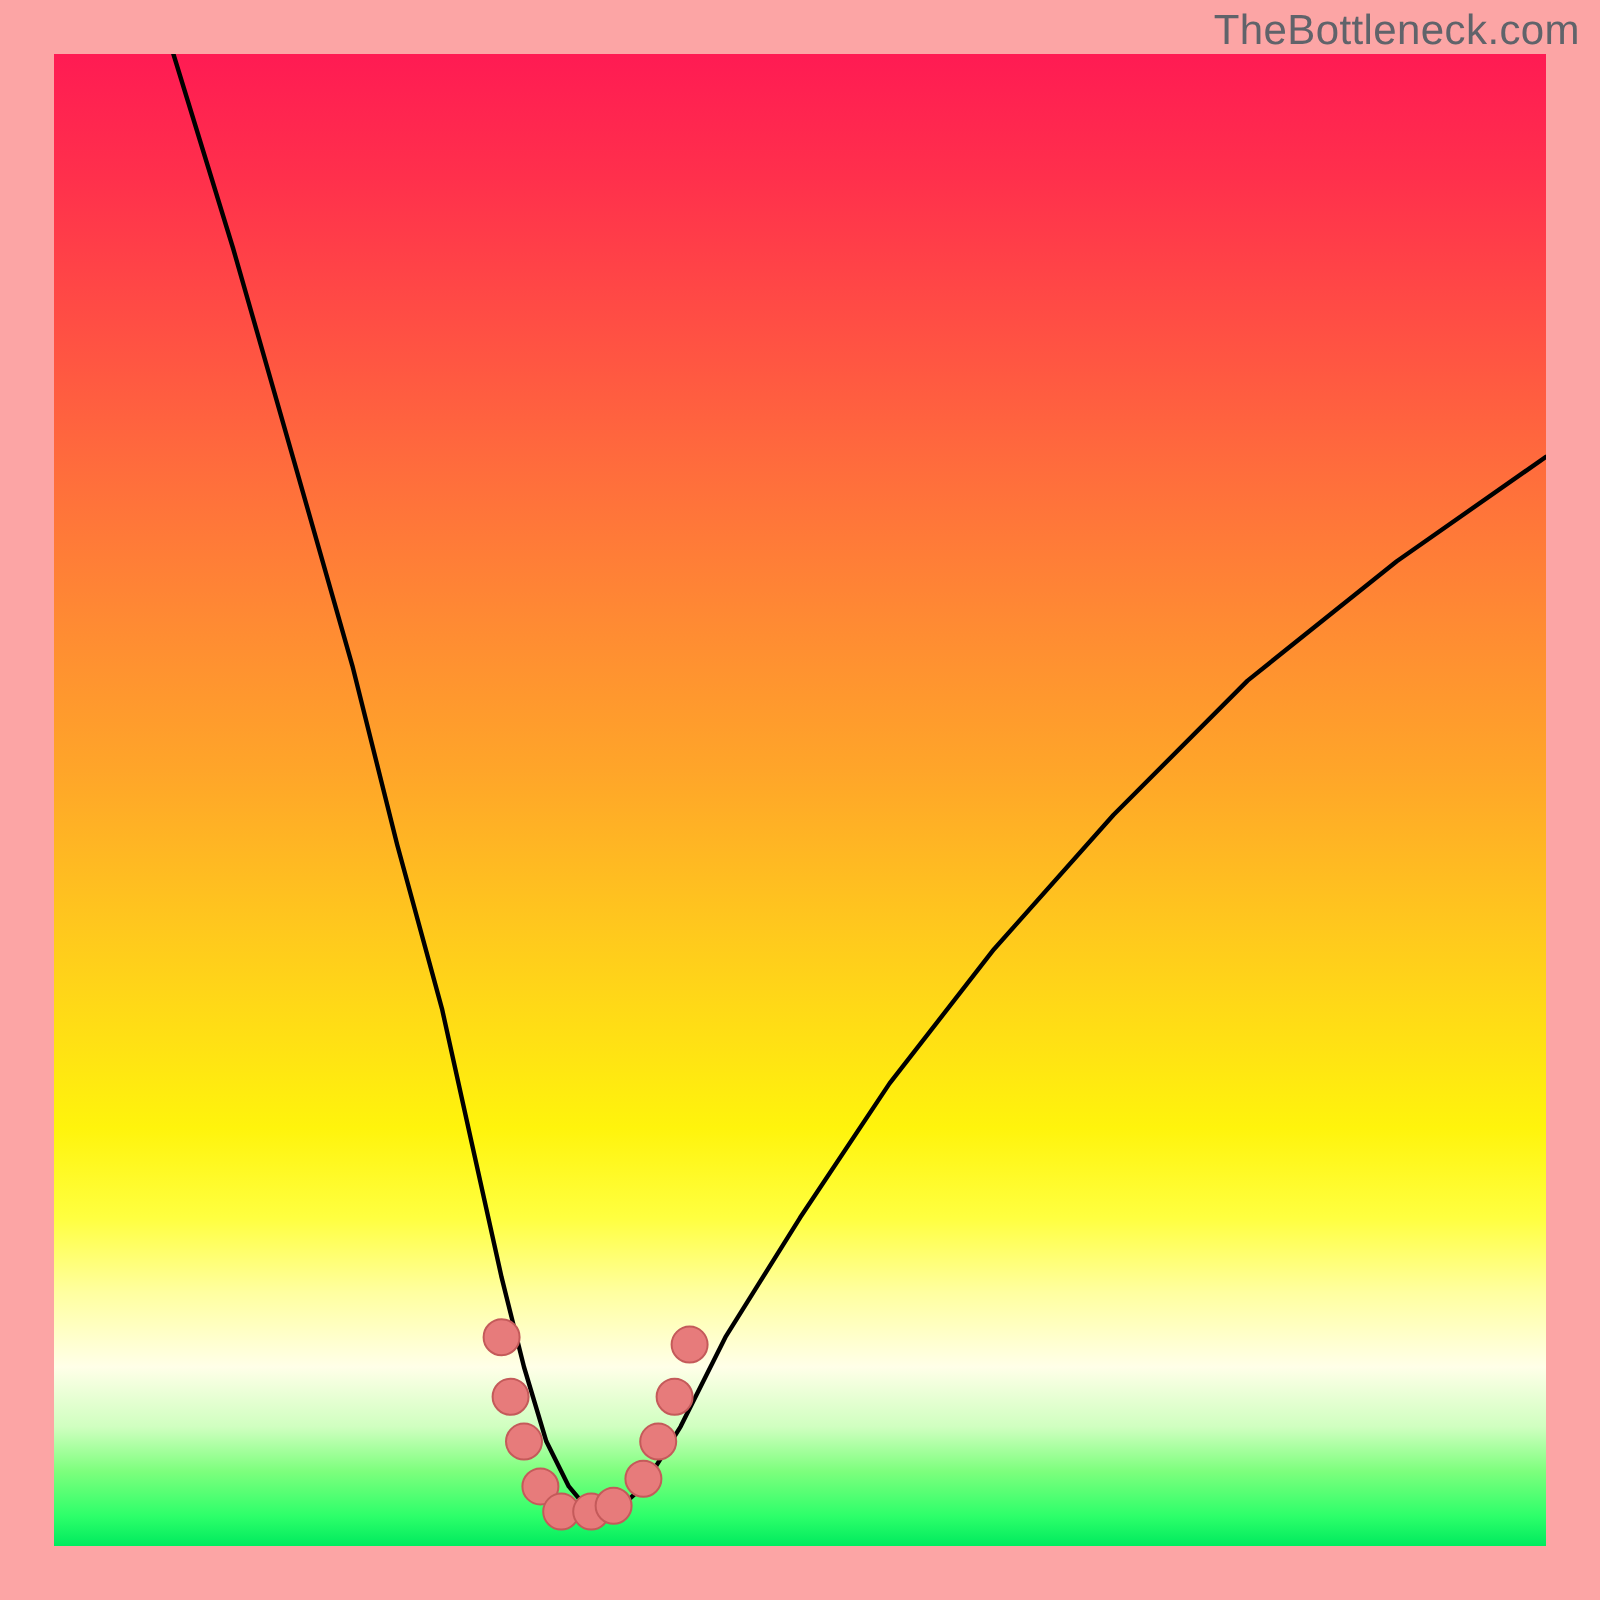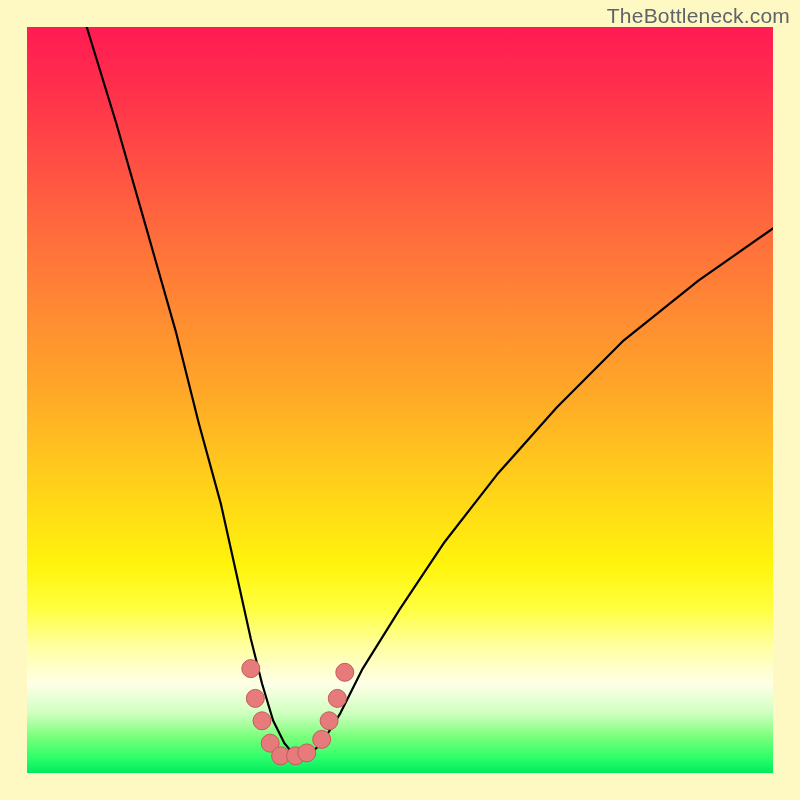--- a/index.html
+++ b/index.html
@@ -10,21 +10,21 @@
     background: #000;
     overflow: hidden;
     font-family: Arial, Helvetica, sans-serif;
   }
   .frame {
     position: absolute;
     left: 0;
     top: 0;
     width: 800px;
     height: 800px;
-    background: #fef9c3;
+    background: #fca5a5;
   }
   .watermark {
     position: absolute;
     top: 4px;
     right: 10px;
     color: #60636a;
     font-size: 21px;
     font-weight: 400;
     letter-spacing: 0.2px;
     z-index: 5;

